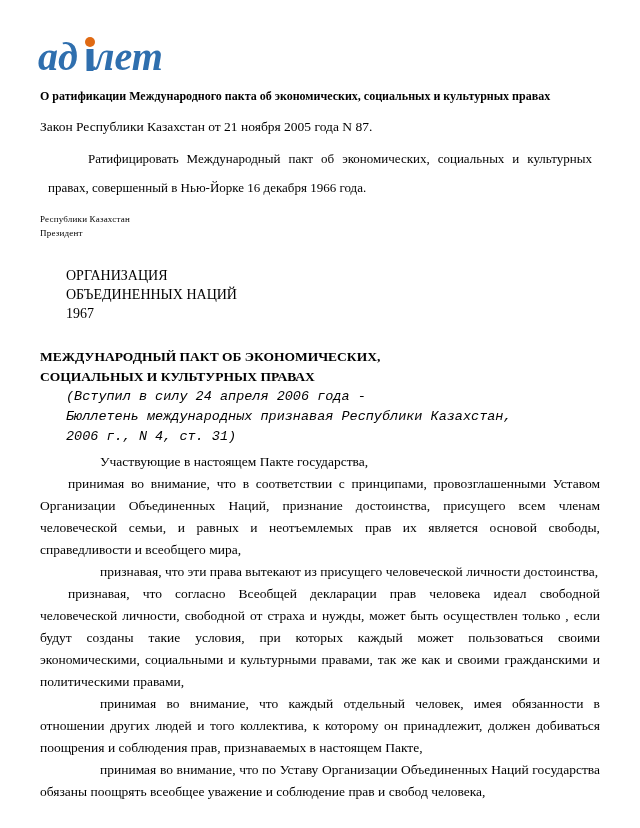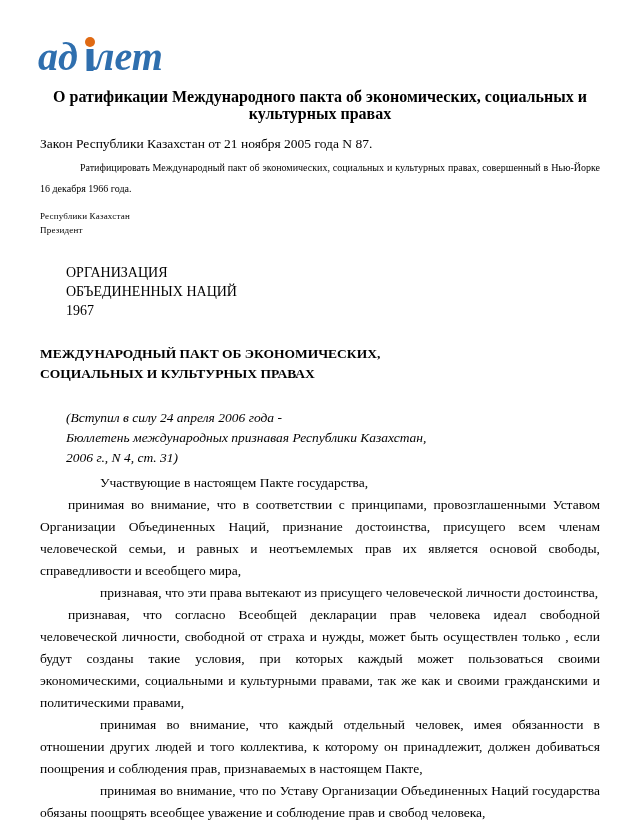--- a/index.html
+++ b/index.html
@@ -34,37 +34,37 @@
   .content {
     position: absolute;
     left: 40px;
     top: 88px;
     width: 560px;
   }
 
   .doc-title {
     font-family: "Liberation Serif", "DejaVu Serif", serif;
     font-weight: bold;
-    font-size: 16px;
+    font-size: 12px;
     line-height: 17px;
     margin: 0 0 12px 0;
-    text-align: center;
+    text-align: left;
   }
 
   .law-line {
     font-size: 13.5px;
     line-height: 19px;
     margin: 0 0 4px 0;
   }
 
   .just {
     text-align: justify;
-    font-size: 10px;
-    line-height: 21px;
-    margin: 0;
+    font-size: 13px;
+    line-height: 29px;
+    margin: 8px;
   }
   .indent {
     text-indent: 40px;
   }
 
   .signature {
     margin-top: 10px;
     font-size: 9px;
     line-height: 14px;
     color: #000;
@@ -80,25 +80,25 @@
   }
 
   .pact-title {
     margin-top: 24px;
     font-weight: bold;
     font-size: 13.5px;
     line-height: 20px;
   }
 
   .italic-block {
-    margin-top: 24px;
     margin-left: 26px;
     font-style: italic;
     font-size: 13.5px;
     line-height: 20px;
+    font-family: Liberation Mono, monospace;
   }
 
   .body-text {
     margin-top: 4px;
   }
   .body-text p {
     margin: 0;
     text-align: justify;
     font-size: 13.5px;
     line-height: 22px;

